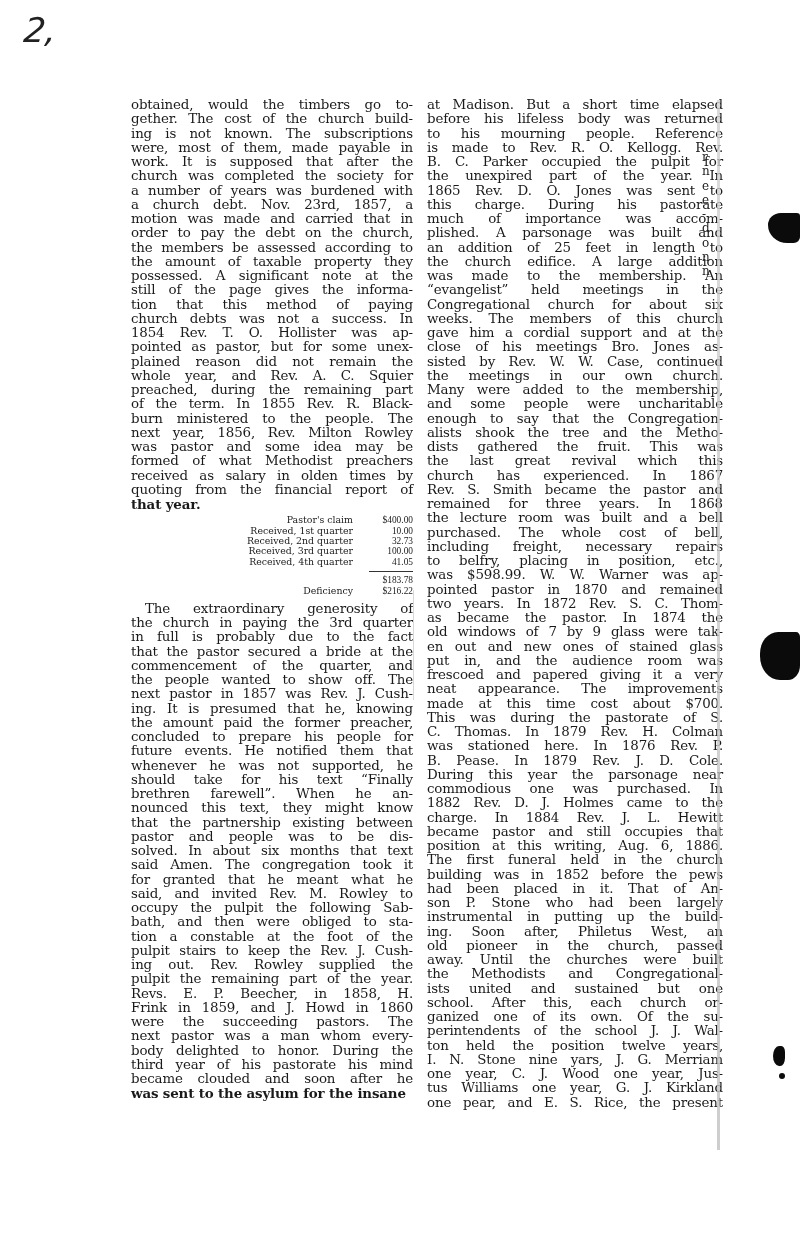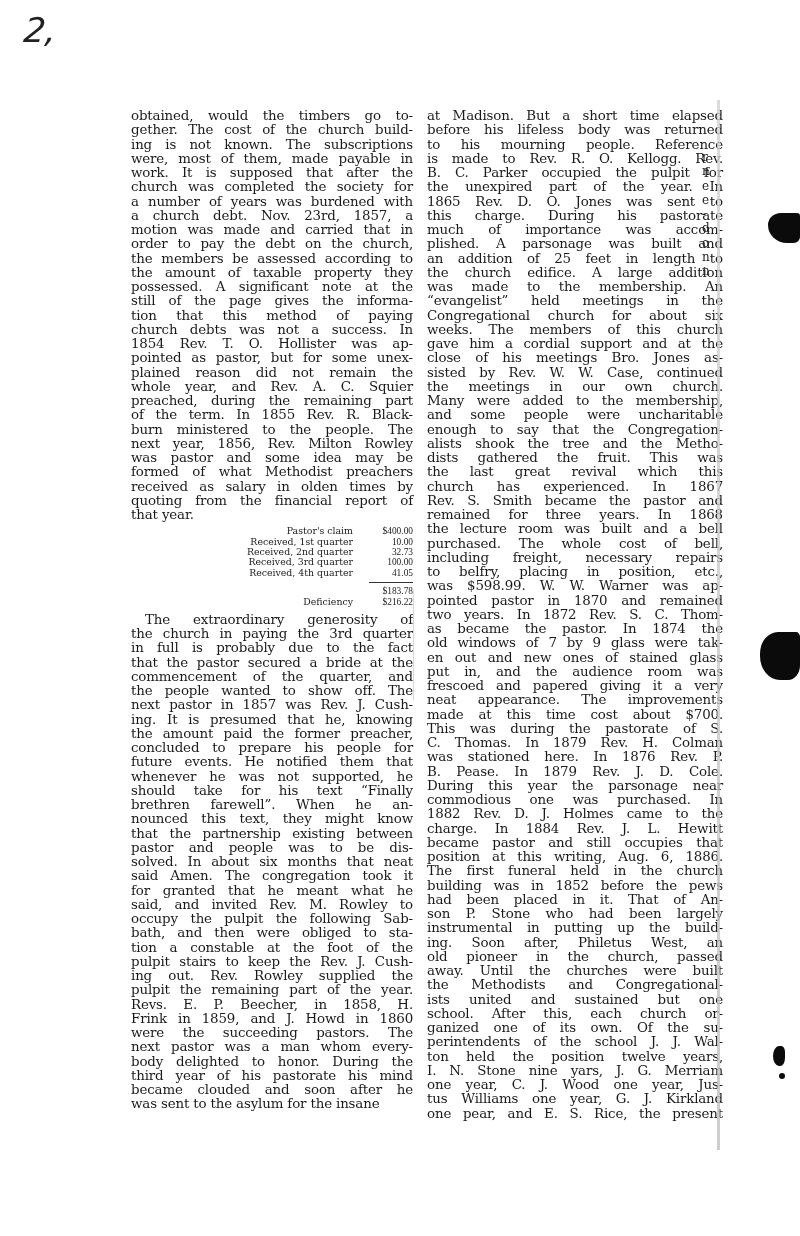--- a/index.html
+++ b/index.html
@@ -5,30 +5,30 @@
   html, body { margin:0; padding:0; }
   body {
     width:800px; height:1236px; background:#ffffff; position:relative; overflow:hidden;
     font-family: "DejaVu Serif", "Liberation Serif", serif; color:#1a1a1a;
   }
   .page-number {
     position:absolute; left:24px; top:10px; font-family:"DejaVu Sans", sans-serif;
     font-size:34px; font-style:italic; color:#222; transform:skewX(-6deg);
   }
   .col {
-    position:absolute; top:98px;margin-top:11px;
+    position:absolute; top:98px;
   }
   .col-left { left:131px; width:282px; }
   .col-right { left:427px; width:296px; }
   .line {
     display:block; height:14.26px; line-height:14.26px; font-size:13.4px;
     white-space:nowrap; text-align:justify; text-align-last:justify;
     letter-spacing:-0.15px;
   }
-  .line.last { text-align-last:left; }
+  .line.last { text-align-last:left;font-weight:bold; }
   .fin-table { margin:4px 0 2px 0; width:282px; }
   .fin-row { display:flex; justify-content:flex-end; height:10.4px; line-height:10.4px;
     font-size:9.4px; }
   .fin-row .lbl { padding-left:0; }
   .fin-row .amt { text-align:right; min-width:60px;font-family:Liberation Serif, serif; }
   .fin-rule { width:44px; margin-left:auto; border-top:1px solid #333; margin-top:4px; margin-bottom:3px; }
   .fin-gap { height:4px; }
   .indent { text-indent:14px; }
   .bleed-line {
     position:absolute; left:717px; top:100px; width:3px; height:1050px;
@@ -125,21 +125,21 @@
       <span class="line">ing. It is presumed that he, knowing</span>
       <span class="line">the amount paid the former preacher,</span>
       <span class="line">concluded to prepare his people for</span>
       <span class="line">future events. He notified them that</span>
       <span class="line">whenever he was not supported, he</span>
       <span class="line">should take for his text “Finally</span>
       <span class="line">brethren farewell”. When he an-</span>
       <span class="line">nounced this text, they might know</span>
       <span class="line">that the partnership existing between</span>
       <span class="line">pastor and people was to be dis-</span>
-      <span class="line">solved. In about six months that neat</span>
+      <span class="line">solved. In about six months that text</span>
       <span class="line">said Amen. The congregation took it</span>
       <span class="line">for granted that he meant what he</span>
       <span class="line">said, and invited Rev. M. Rowley to</span>
       <span class="line">occupy the pulpit the following Sab-</span>
       <span class="line">bath, and then were obliged to sta-</span>
       <span class="line">tion a constable at the foot of the</span>
       <span class="line">pulpit stairs to keep the Rev. J. Cush-</span>
       <span class="line">ing out. Rev. Rowley supplied the</span>
       <span class="line">pulpit the remaining part of the year.</span>
       <span class="line">Revs. E. P. Beecher, in 1858, H.</span>

